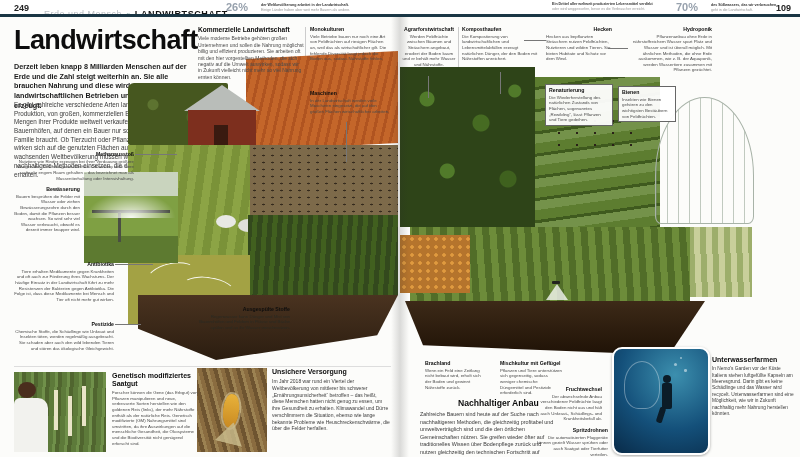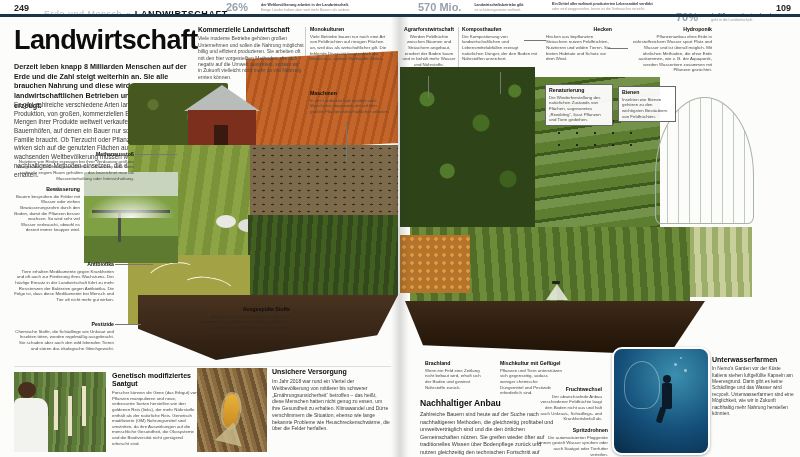--- a/index.html
+++ b/index.html
@@ -29,21 +29,21 @@
   #intro{font-size:7.2px;font-weight:bold;color:#1a1a1a;line-height:1.35;}
   #lead-body{font-size:6.3px;color:#3a3a3a;line-height:1.38;}
 
   .ann{line-height:1.28;z-index:30;}
   .ann-t{font-size:5.2px;font-weight:bold;color:#0d0d0d;margin-bottom:1px;}
   .ann-x{font-size:4.4px;color:#4a4a4a;}
   .ra{text-align:right;}
   .ctr{text-align:center;}
   .sec-t{font-size:7px;font-weight:bold;color:#0d0d0d;margin-bottom:2px;line-height:1.15;}
   .sec-x{font-size:5px;color:#3c3c3c;line-height:1.35;}
-  .big-t{font-size:8.6px;font-weight:bold;color:#0d0d0d;margin-bottom:2px;}
+  .big-t{font-size:8.6px;font-weight:bold;color:#0d0d0d;margin-bottom:2px;margin-left:38px;}
   .big-x{font-size:5.4px;color:#3a3a3a;line-height:1.4;}
   .callout-box{background:rgba(255,255,255,.95);border:.5px solid #666;padding:2px 3px;}
 
   .lead-line{background:#777;z-index:31;}
   .vsep{width:1px;background:#ccc;z-index:5;}
   .hairline{height:1px;background:#ddd;}
 
   
   .photo{overflow:hidden;z-index:20;}
   .shape{position:absolute;}
@@ -73,36 +73,29 @@
     </div>
 
     <div class="abs stat" style="left:226px;top:2px">
       <span class="stat-val">26%</span>
       <span class="stat-txt">
         <span class="stat-b">der Weltbevölkerung arbeitet in der Landwirtschaft.</span>
         <span class="stat-l">Einige Länder haben aber weit mehr Bauern als andere.</span>
       </span>
     </div>
 
-    <div class="abs stat" style="left:418px;top:2px">
-      <span class="stat-val">570 Mio.</span>
-      <span class="stat-txt">
-        <span class="stat-b">Landwirtschaftsbetriebe gibt</span>
-        <span class="stat-l">es schätzungsweise weltweit.</span>
-      </span>
-    </div>
 
     <div class="abs stat" style="left:552px;top:2px">
       <span class="stat-txt" style="width:108px">
         <span class="stat-b">Ein Drittel aller weltweit produzierten Lebensmittel verdirbt</span>
         <span class="stat-l">oder wird weggeworfen, bevor es die Verbraucher erreicht.</span>
       </span>
     </div>
 
-    <div class="abs stat" style="left:676px;top:12px">
+    <div class="abs stat" style="left:676px;top:2px">
       <span class="stat-val">70%</span>
       <span class="stat-txt" style="width:70px">
         <span class="stat-b">des Süßwassers, das wir verbrauchen,</span>
         <span class="stat-l">geht in die Landwirtschaft.</span>
       </span>
     </div>
 
     <div class="abs pagenum" style="left:776px;top:3px">109</div>
   </div>
   <div id="header-rule"></div>

